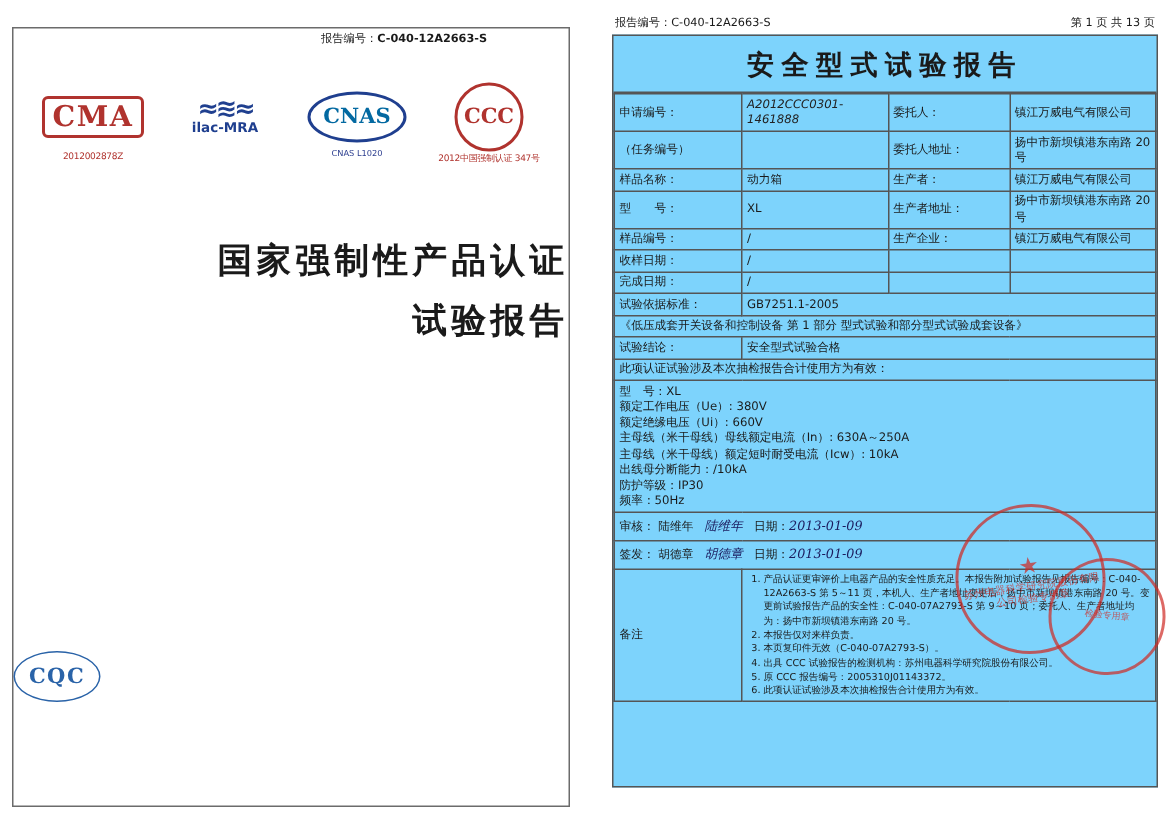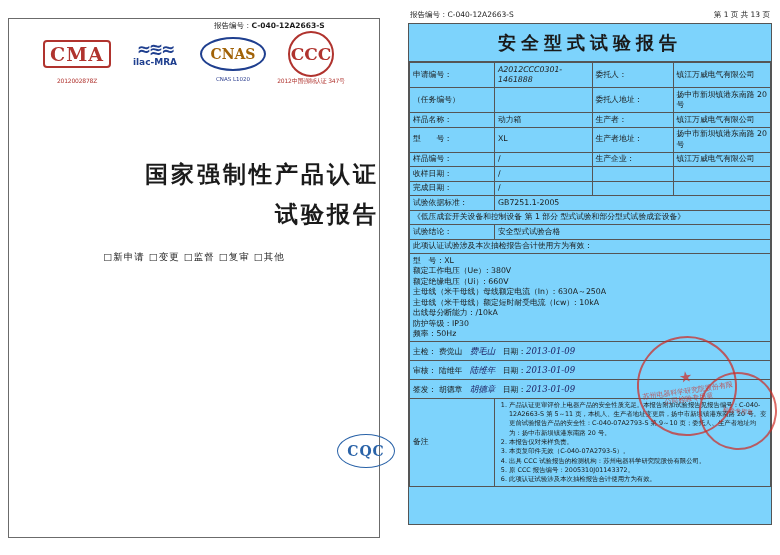--- a/index.html
+++ b/index.html
@@ -20,61 +20,61 @@
     background:#fff;
     box-sizing:border-box;
   }
   .left-report-no{
     position:absolute;left:205px;top:2px;
     font-size:7.5px;letter-spacing:0px;white-space:nowrap;
   }
   .left-report-no b{font-weight:bold;}
 
   .logos{
-    position:absolute;left:0;top:14px;width:100%;
-    display:flex;justify-content:center;align-items:flex-start;
+    position:absolute;left:0;top:38px;width:100%;
+    display:flex;justify-content:space-between;align-items:flex-start;
     padding:0 14px;box-sizing:border-box;
   }
   .logo{width:78px;text-align:center;position:relative;}
   .logo .art{height:42px;display:flex;align-items:center;justify-content:center;}
   .logo .sub{font-size:6px;color:#b0332e;margin-top:2px;letter-spacing:-0.2px;white-space:nowrap;}
   .logo .sub2{font-size:5.5px;color:#2c3e8f;margin-top:1px;white-space:nowrap;}
 
   
   .cma-box{border:2px solid #b0332e;border-radius:4px;padding:1px 5px;color:#b0332e;
     font-size:19px;font-weight:bold;font-family:"DejaVu Serif","Liberation Serif",serif;letter-spacing:1px;}
   
   .ilac{color:#1f3f8f;font-size:9px;font-weight:bold;line-height:1;text-align:center;}
   .ilac .arcs{font-size:17px;letter-spacing:-2px;color:#1f3f8f;display:block;}
   
   .cnas-oval{border:2px solid #1f3f8f;border-radius:50%;width:62px;height:30px;
-    display:flex;align-items:center;justify-content:center;color:#a16207;
+    display:flex;align-items:center;justify-content:center;color:#0369a1;
     font-size:14px;font-weight:bold;font-family:"DejaVu Serif","Liberation Serif",serif;}
   
   .ccc-circle{width:42px;height:42px;border:2px solid #b0332e;border-radius:50%;
     display:flex;align-items:center;justify-content:center;color:#b0332e;
-    font-size:17px;font-weight:bold;font-family:"DejaVu Serif","Liberation Serif",serif;}
+    font-size:14px;font-weight:bold;font-family:"DejaVu Serif","Liberation Serif",serif;}
 
   .left-title{
     position:absolute;left:0;top:135px;width:100%;text-align:right;
     font-family:"DejaVu Serif","Liberation Serif",serif;
     font-size:23px;font-weight:bold;letter-spacing:3px;line-height:1.75;
   }
   .checkrow{
     position:absolute;left:0;top:232px;width:100%;text-align:center;
     font-size:9.5px;letter-spacing:1px;
   }
   .left-fields{
     position:absolute;left:60px;top:262px;width:300px;
     font-family:"DejaVu Serif","Liberation Serif",serif;
     font-size:11px;line-height:2.0;
   }
   .left-fields .sm{font-size:8.5px;display:block;margin-top:-6px;margin-bottom:4px;}
   .cqc-seal{
-    position:absolute;left:16px;top:415px;width:100%;display:flex;justify-content:flex-end;
+    position:absolute;left:0;top:415px;width:100%;display:flex;justify-content:flex-start;
   }
   .cqc-oval{
     width:56px;height:32px;border:1.5px solid #2a63a8;border-radius:50%;
     display:flex;align-items:center;justify-content:center;
     color:#2a63a8;font-size:14px;font-weight:bold;
     font-family:"DejaVu Serif","Liberation Serif",serif;letter-spacing:1px;
   }
 
   
   .right{
@@ -180,21 +180,20 @@
         <div class="sub">2012中国强制认证 347号</div>
       </div>
 
     </div>
 
     <div class="left-title">
       <div>国家强制性产品认证</div>
       <div>试验报告</div>
     </div>
 
-    <div class="checkrow">□新申请  □变更  □监督  □复审  □其他</div>
 
 
     <div class="cqc-seal">
       <div class="cqc-oval">CQC</div>
     </div>
   </div>
 
   <div class="right">
 
     <div class="r-head">
@@ -273,28 +272,20 @@
             <div>额定工作电压（Ue）: 380V</div>
             <div>额定绝缘电压（Ui）: 660V</div>
             <div>主母线（米干母线）母线额定电流（In）: 630A～250A</div>
             <div>主母线（米干母线）额定短时耐受电流（Icw）: 10kA</div>
             <div>出线母分断能力：/10kA</div>
             <div>防护等级：IP30</div>
             <div>频率：50Hz</div>
           </td>
         </tr>
 
-        <tr class="sigrow">
-          <td colspan="4">
-            <span>主检：</span>
-            <span>费觉山</span>
-            &nbsp;&nbsp;<span class="hw">费毛山</span>
-            &nbsp;&nbsp;<span>日期：</span><span class="hw">2013-01-09</span>
-          </td>
-        </tr>
         <tr class="sigrow">
           <td colspan="4">
             <span>审核：</span>
             <span>陆维年</span>
             &nbsp;&nbsp;<span class="hw">陆维年</span>
             &nbsp;&nbsp;<span>日期：</span><span class="hw">2013-01-09</span>
           </td>
         </tr>
         <tr class="sigrow">
           <td colspan="4">

